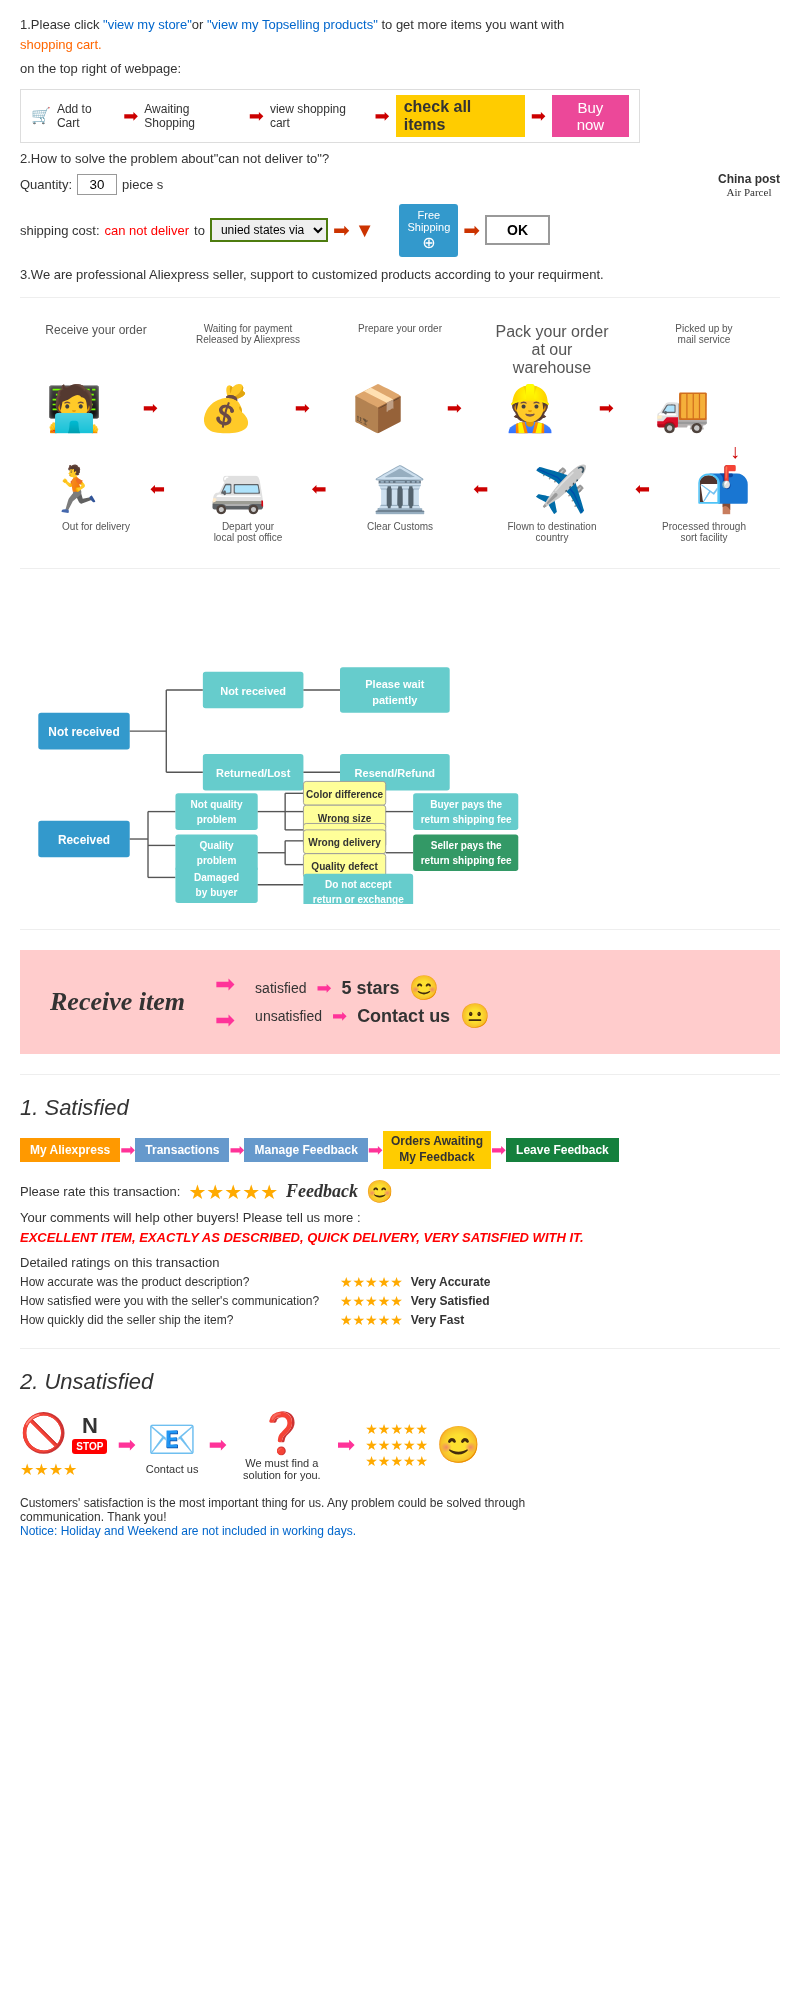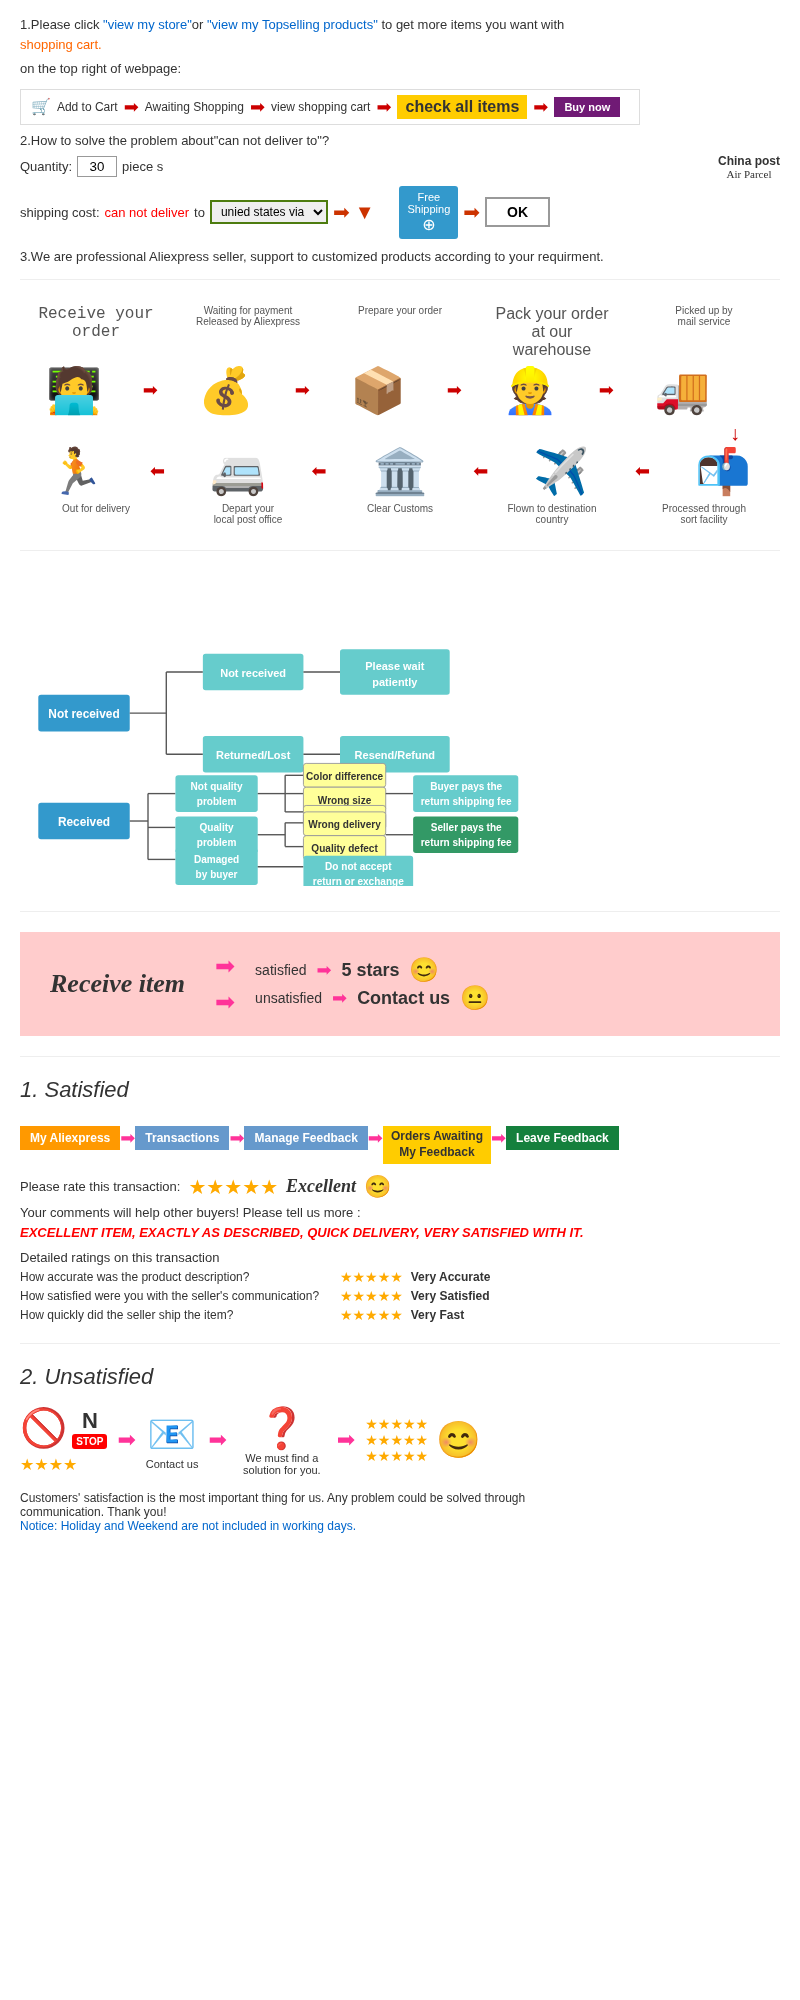--- a/index.html
+++ b/index.html
@@ -10,21 +10,21 @@
     .section1 { margin-bottom: 10px; }
     .section1 p { margin-bottom: 5px; line-height: 1.5; }
     .blue-link { color: #0066cc; }
     .orange { color: #ff6600; }
 
     
     .cart-steps { display: flex; align-items: center; background: #fff; border: 1px solid #ddd; padding: 5px 10px; margin: 8px 0; width: 620px; }
     .cart-icon { margin-right: 6px; color: #666; font-size: 16px; }
     .step-label { font-size: 12px; color: #333; }
     .arrow-red { color: #cc0000; font-size: 18px; margin: 0 6px; }
-    .buy-now-btn { background: #701a75; color: #fff; padding: 4px 10px; font-size: 11px; font-weight: bold; border: none; cursor: pointer; }
+    .buy-now-btn { background: #ec4899; color: #fff; padding: 4px 10px; font-size: 15px; font-weight: normal; border: none; cursor: pointer; }
     .check-all { background: #ffcc00; color: #333; padding: 3px 8px; font-size: 16px; font-weight: bold; }
 
     
     .section2 { margin-bottom: 10px; }
     .qty-row { display: flex; align-items: center; margin: 6px 0; gap: 5px; }
     .qty-input { border: 1px solid #999; padding: 2px 5px; width: 40px; text-align: center; }
     .ship-row { display: flex; align-items: center; margin: 6px 0; gap: 5px; flex-wrap: wrap; }
     .cannot-deliver { color: red; }
     .ship-select { border: 2px solid #4d7c0f; padding: 2px 5px; font-size: 12px; }
     .arrow-orange-big { color: #cc3300; font-size: 20px; }
@@ -47,21 +47,21 @@
 
     
     .satisfied-section { margin: 20px 0; }
     .satisfied-title { font-size: 22px; font-style: italic; margin-bottom: 10px; }
 
     
     .feedback-steps { display: flex; align-items: center; margin-bottom: 10px; flex-wrap: wrap; }
     .fb-step { padding: 5px 10px; font-size: 12px; font-weight: bold; cursor: pointer; }
     .fb-step.orange-bg { background: #ff9900; color: #fff; }
     .fb-step.blue-bg { background: #6699cc; color: #fff; }
-    .fb-step.yellow-bg { background: #ffcc00; color: #333; text-align: center; line-height: 1.3; padding: 3px 8px; margin-top: 13px; }
+    .fb-step.yellow-bg { background: #ffcc00; color: #333; text-align: center; line-height: 1.3; padding: 3px 8px; }
     .fb-step.green-bg { background: #15803d; color: #fff; }
     .fb-arrow { color: #ff3399; font-size: 18px; }
 
     .rate-row { display: flex; align-items: center; gap: 8px; margin: 5px 0; }
     .rate-stars { color: #ffaa00; font-size: 20px; }
     .excellent-text { font-family: Georgia; font-style: italic; font-weight: bold; font-size: 18px; }
     .excellent-comment { font-size: 13px; margin: 3px 0; }
     .excellent-quote { color: red; font-style: italic; font-size: 13px; font-weight: bold; margin: 5px 0; }
 
     .detailed-ratings { margin: 10px 0; }
@@ -156,21 +156,21 @@
 
   <div class="section3">
     <p>3.We are professional Aliexpress seller, support to customized products according to your requirment.</p>
   </div>
 
   <hr class="hdiv">
 
   <div class="process-flow">
 
     <div style="display:flex; justify-content:space-around; margin-bottom:5px;">
-      <div style="text-align:center;width:120px;font-size:16px;color:#555;font-family:Liberation Mono, monospace;">Receive your order</div>
+      <div style="text-align:center;width:120px;font-size:12px;color:#555;">Receive your order</div>
       <div style="text-align:center;width:120px;font-size:10px;color:#555;">Waiting for payment<br>Released by Aliexpress</div>
       <div style="text-align:center;width:120px;font-size:10px;color:#555;">Prepare your order</div>
       <div style="text-align:center;width:120px;font-size:16px;color:#555;">Pack your order<br>at our warehouse</div>
       <div style="text-align:center;width:120px;font-size:10px;color:#555;">Picked up by<br>mail service</div>
     </div>
 
     <div style="display:flex; align-items:center; justify-content:space-around; margin-bottom:5px;">
       <div style="text-align:center;width:80px;">
         <div style="font-size:45px;">🧑‍💻</div>
       </div>
@@ -370,21 +370,21 @@
       </div>
       <span class="fb-arrow">➡</span>
       <div class="fb-step green-bg">
         <span>Leave Feedback</span>
       </div>
     </div>
 
     <div class="rate-row">
       <span>Please rate this transaction:</span>
       <span class="rate-stars">★★★★★</span>
-      <span class="excellent-text">Excellent</span>
+      <span class="excellent-text">Feedback</span>
       <span style="font-size:22px;">😊</span>
     </div>
     <div class="excellent-comment">Your comments will help other buyers! Please tell us more :</div>
     <div class="excellent-quote">EXCELLENT ITEM, EXACTLY AS DESCRIBED, QUICK DELIVERY, VERY SATISFIED WITH IT.</div>
 
     <div class="detailed-ratings">
       <div class="dr-title">Detailed ratings on this transaction</div>
       <div class="dr-row">
         <span class="dr-label">How accurate was the product description?</span>
         <span class="dr-stars">★★★★★</span>

